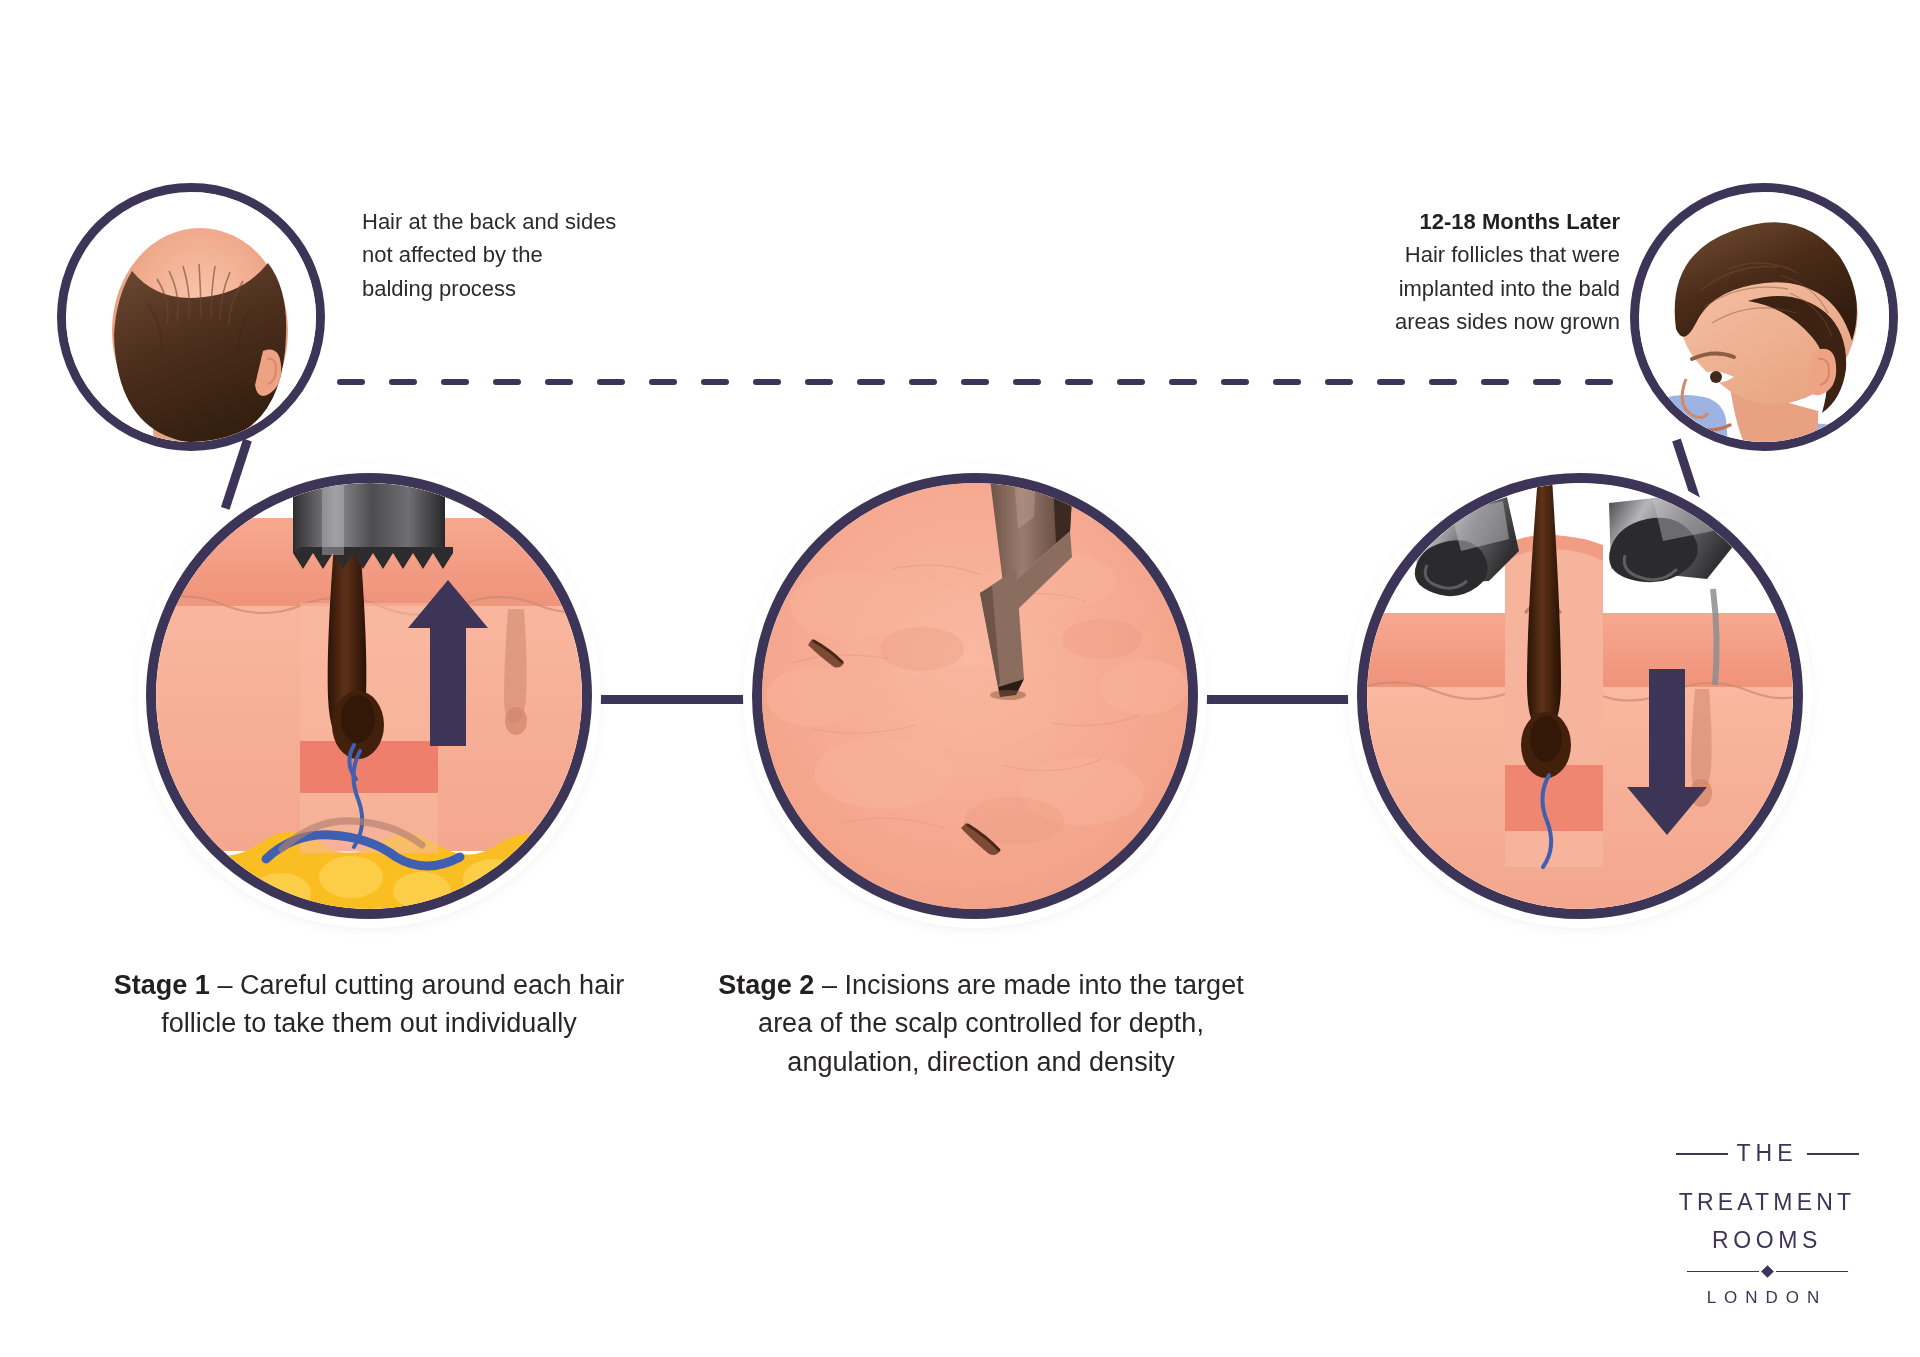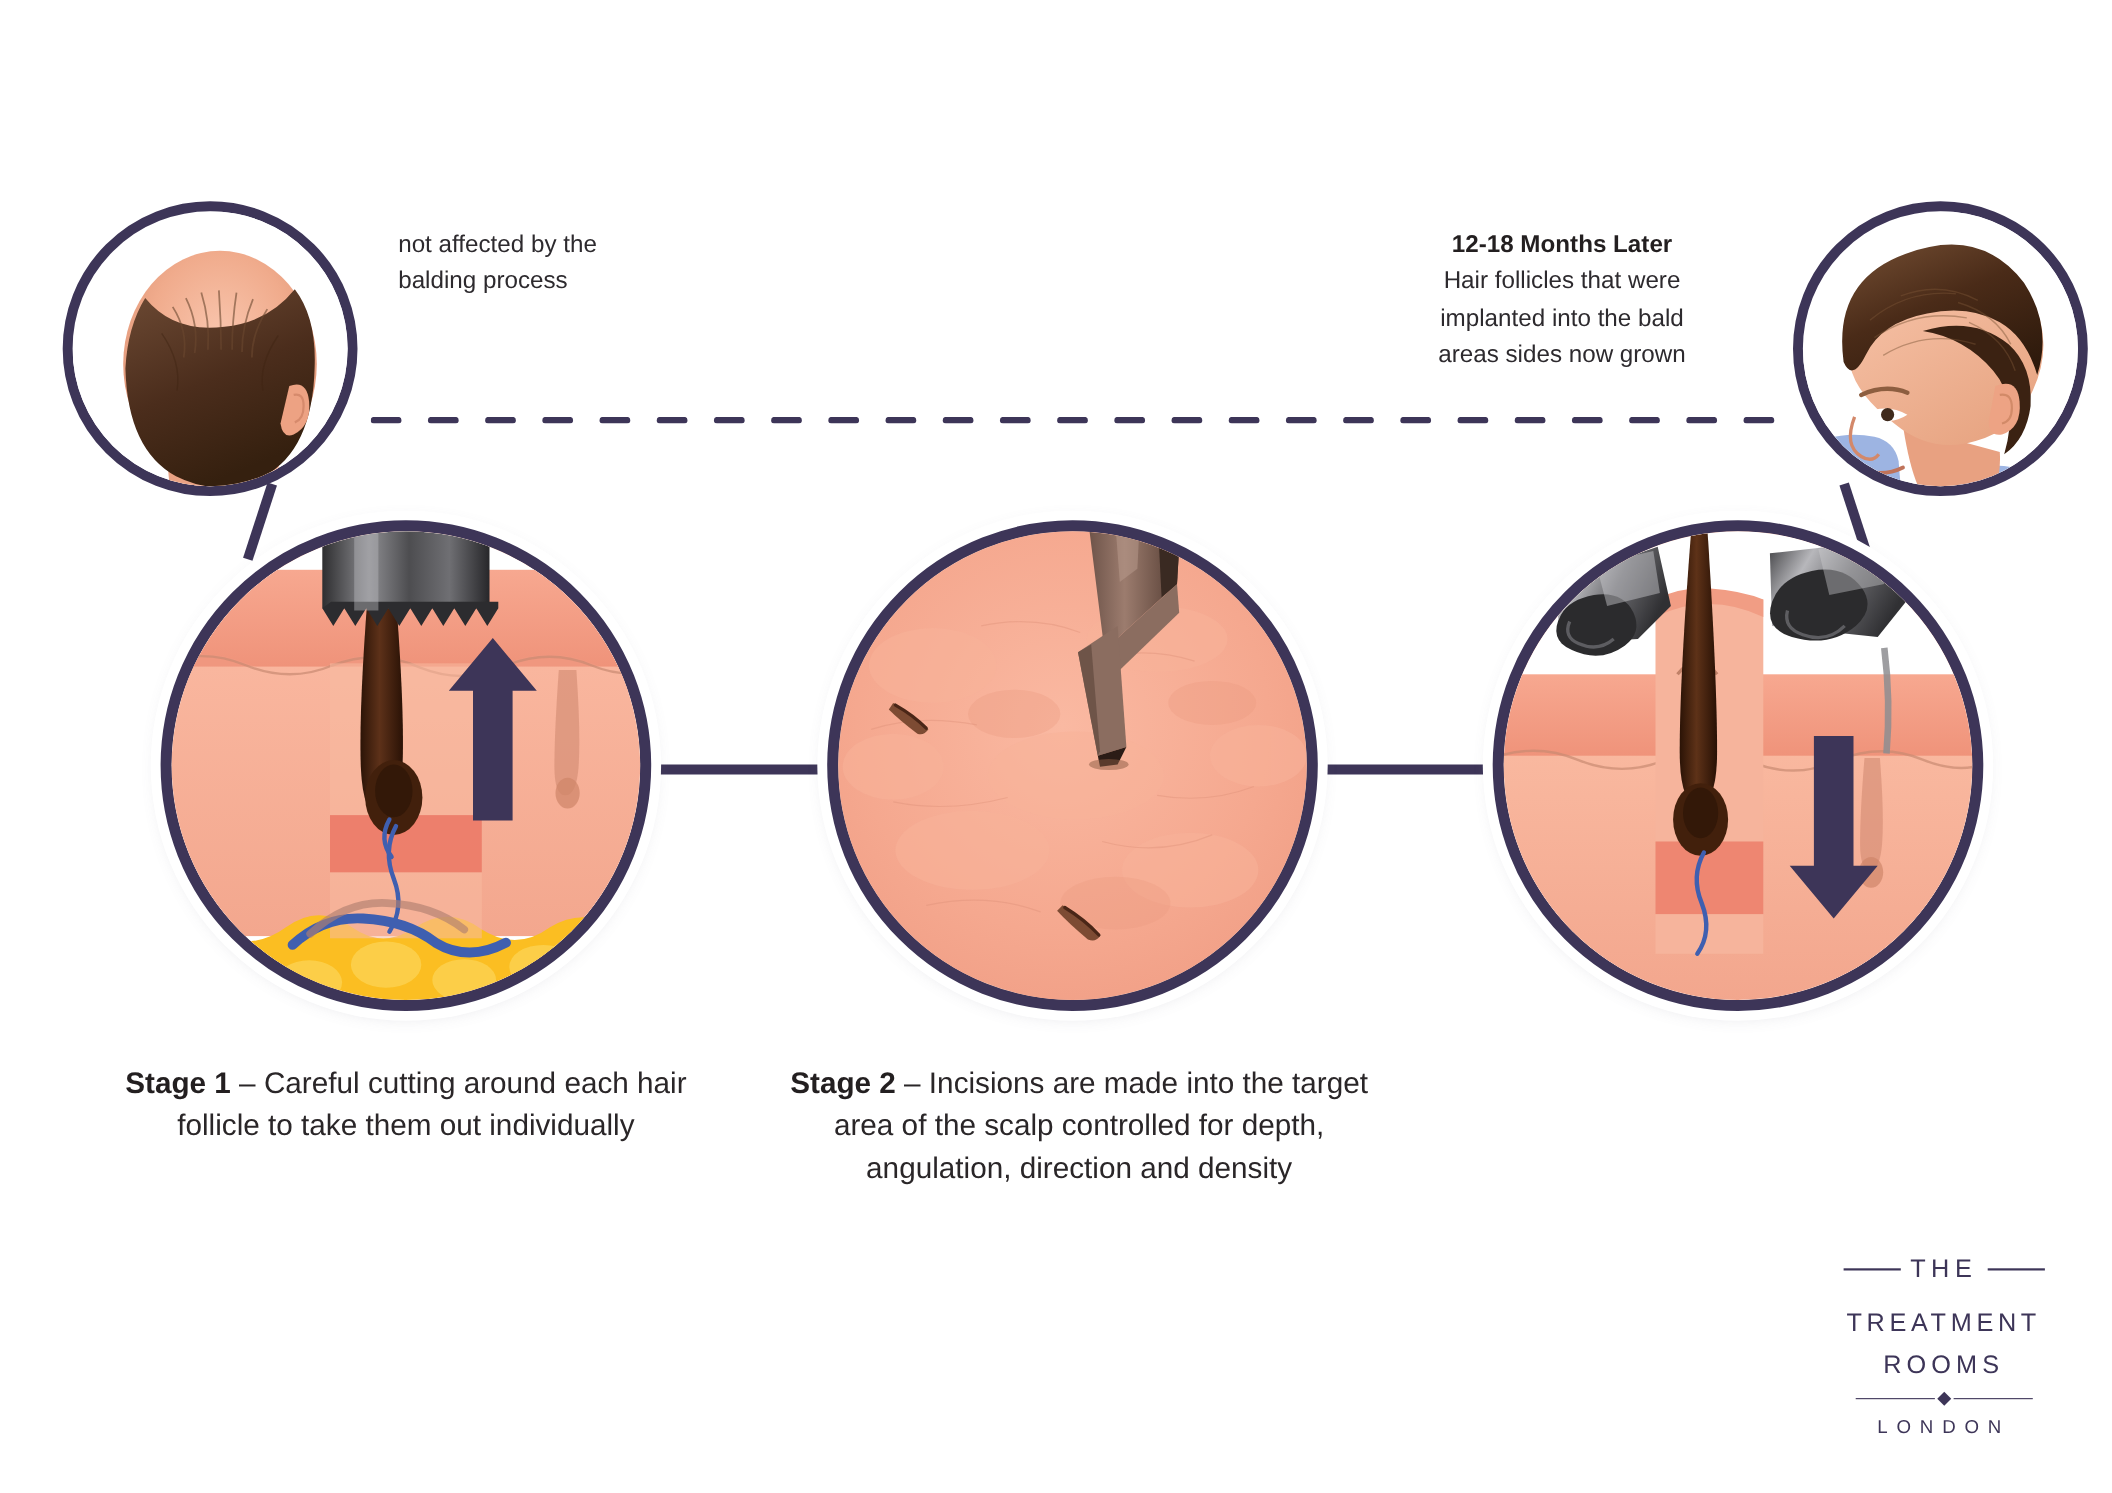--- a/index.html
+++ b/index.html
@@ -39,21 +39,21 @@
     position:absolute; width:268px; height:268px; border-radius:50%;
     border:9px solid #3d3558; overflow:hidden; background:#ffffff;
   }
   .head-circle.left  { left:57px;  top:183px; }
   .head-circle.right { left:1630px; top:183px; }
   .head-inner { position:absolute; inset:-9px; }
 
   
   .callout { position:absolute; font-size:22px; line-height:1.52; color:#2d2a2e; }
   .callout.left  { left:362px;  top:205px; text-align:left; width:400px; }
-  .callout.right { left:1220px; top:205px; text-align:center; width:400px; }
+  .callout.right { left:1220px; top:205px; text-align:right; width:400px; }
   .callout .hdr { font-weight:700; color:#231f20; display:block; }
 
   
   .stage-circle {
     position:absolute; width:446px; height:446px; border-radius:50%;
     border:10px solid #3d3558; overflow:hidden; background:#f7cdbc;
     box-shadow: 0 0 0 9px #ffffff, 0 3px 16px rgba(120,120,140,0.30);
   }
   .stage-circle.s1 { left:146px;  top:473px; }
   .stage-circle.s2 { left:752px;  top:473px; }
@@ -143,20 +143,21 @@
           </g>
 
           <path d="M206 168 q16 -6 18 14 q2 22 -14 30 q-10 4 -12 -10 z" fill="#eda283"></path>
           <path d="M210 176 q9 -2 9 10 q0 12 -8 15" fill="none" stroke="#d68a6c" stroke-width="2"></path>
         </g>
       </svg>
     </div>
   </div>
 
   <div class="callout left">
+    <div>Hair at the back and sides</div>
     <div>not affected by the</div>
     <div>balding process</div>
   </div>
 
   <div class="callout right">
     <span class="hdr">12-18 Months Later</span>
     <div>Hair follicles that were</div>
     <div>implanted into the bald</div>
     <div>areas sides now grown</div>
   </div>

